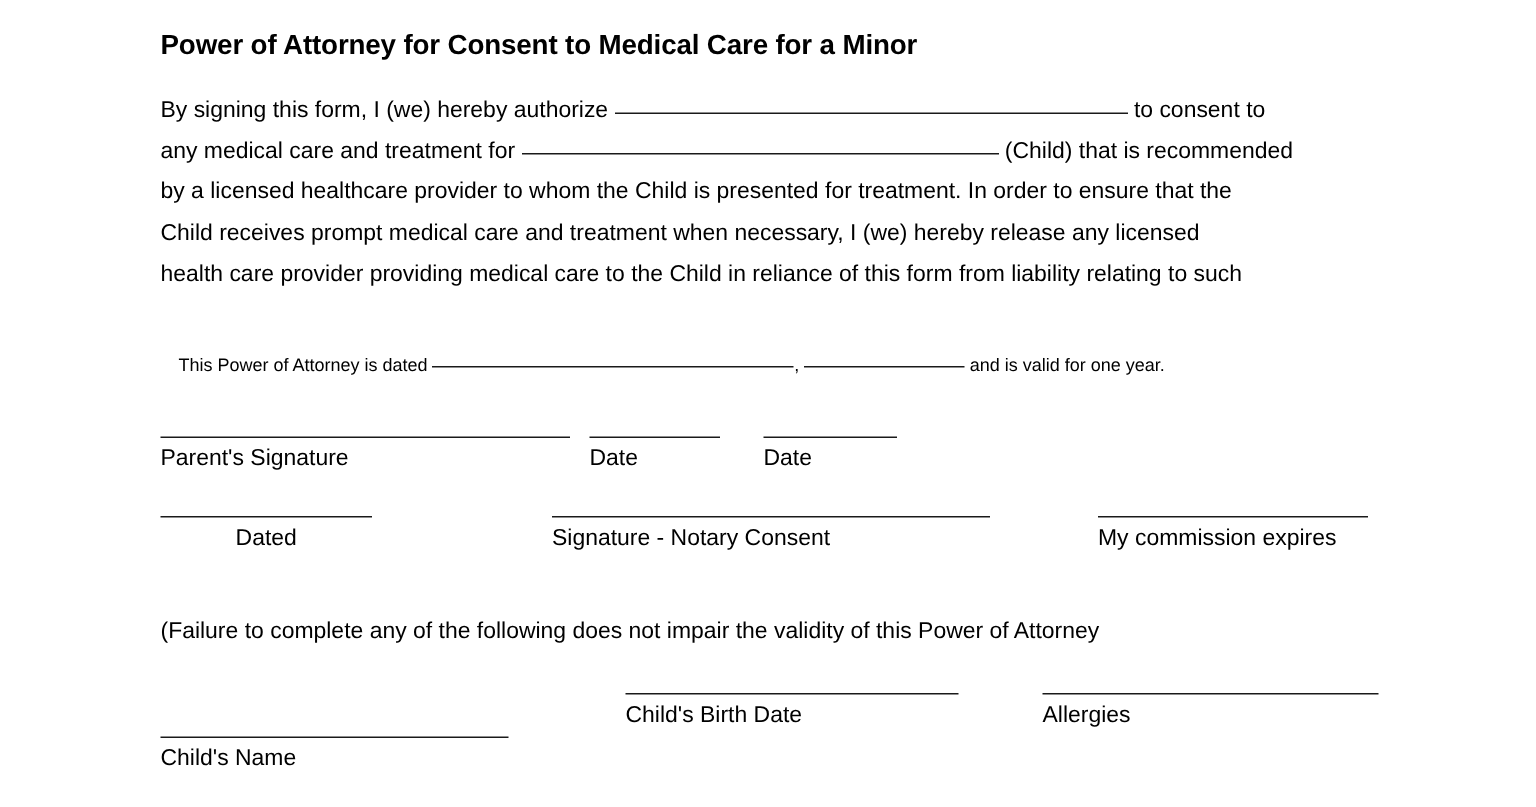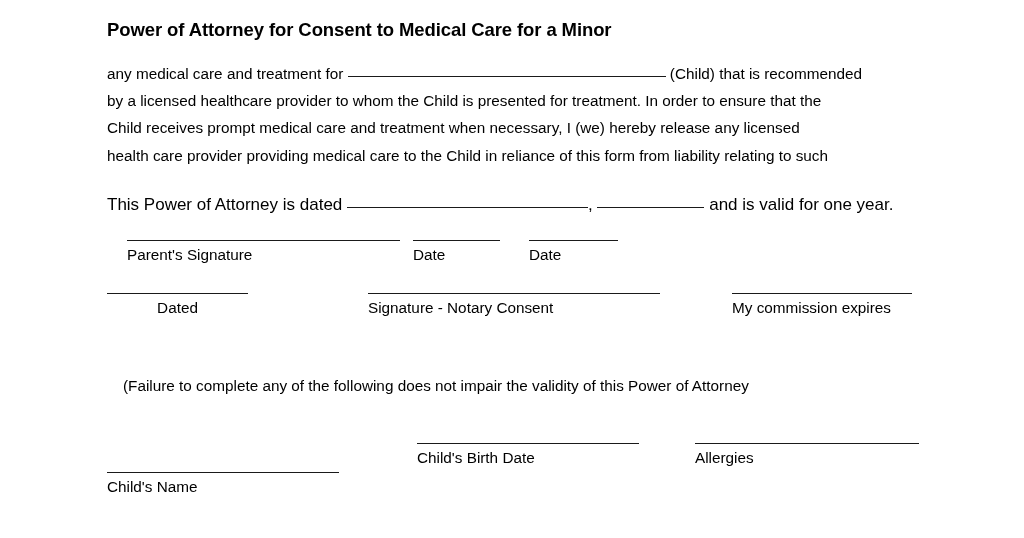--- a/index.html
+++ b/index.html
@@ -57,34 +57,34 @@
     vertical-align: 2px;
     height: 13px;
   }
   .blank-authorize { width: 342px; }
   .blank-child     { width: 318px; }
   .blank-date-long { width: 241px; }
   .blank-date-short{ width: 107px; }
 
   
   .dated-line {
-    margin: 0;
+    margin: 12px;
     padding-top: 22px;
-    font-size: 17px;
+    font-size: 12px;
     line-height: 27.2px;
     white-space: nowrap;
   }
 
   
   .sig-row {
     position: relative;
     white-space: nowrap;
     font-size: 0;
   }
-  .sig-row-1 { padding-top: 22px; margin-left: 20px; }
+  .sig-row-1 { padding-top: 22px; }
   .sig-row-2 { padding-top: 28px; }
   .sig-row-3 { padding-top: 30px; }
 
   .sig-cell {
     display: inline-block;
     vertical-align: top;
     font-size: 15.3px;
     line-height: 19px;
   }
   .sig-cell .rule {
@@ -129,37 +129,40 @@
     padding-top: 41px;
   }
   .med-hist-title {
     margin: 0;
     font-size: 15.3px;
     font-weight: bold;
     line-height: 21px;
     white-space: nowrap;
   }
   .med-hist-note {
-    margin: 16px;
+    margin: 0;
     font-size: 15.3px;
     line-height: 21.5px;
     white-space: nowrap;
   }
   .med-hist-note .ln { display: block; }
 </style>
 </head>
 <body>
 
 <div class="page">
   <div class="doc">
 
     <h1 class="doc-title">Power of Attorney for Consent to Medical Care for a Minor</h1>
 
     <div class="body-para">
       <span class="ln">
+        <span>By signing this form, I (we) hereby authorize </span><span class="blank blank-authorize"></span><span> to consent to</span>
+      </span>
+      <span class="ln">
         <span>any medical care and treatment for </span><span class="blank blank-child"></span><span> (Child) that is recommended</span>
       </span>
       <span class="ln">by a licensed healthcare provider to whom the Child is presented for treatment. In order to ensure that the</span>
       <span class="ln">Child receives prompt medical care and treatment when necessary, I (we) hereby release any licensed</span>
       <span class="ln">health care provider providing medical care to the Child in reliance of this form from liability relating to such</span>
     </div>
 
     <div class="dated-line">
       <span>This Power of Attorney is dated </span><span class="blank blank-date-long"></span><span>, </span><span class="blank blank-date-short"></span><span> and is valid for one year.</span>
     </div>

